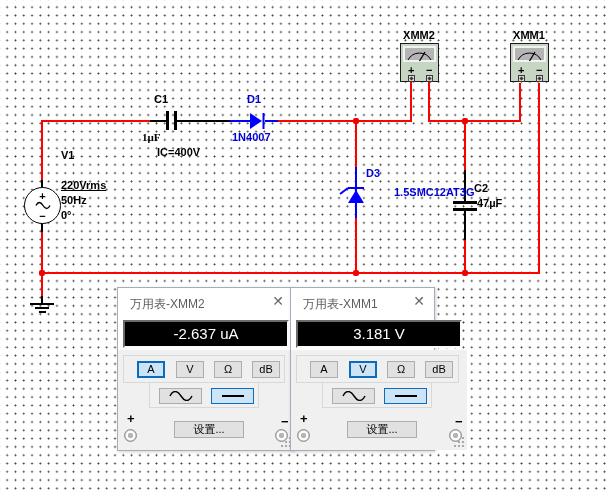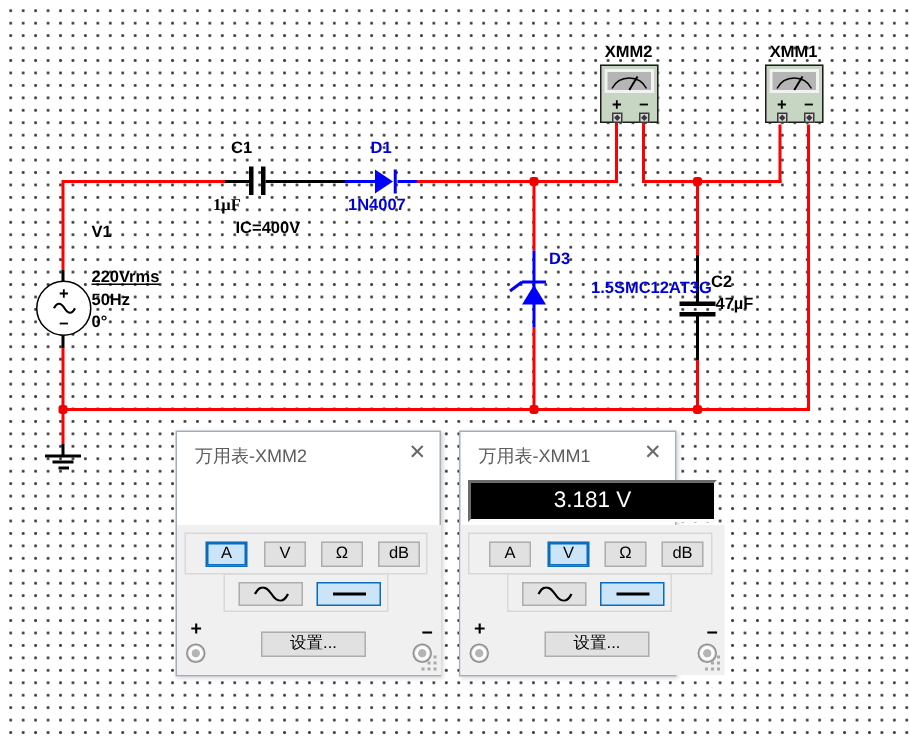--- a/index.html
+++ b/index.html
@@ -181,20 +181,23 @@
     </div>
     <span class="pm pmp">+</span>
     <span class="pm pmm">−</span>
     <div class="pin pinp"></div>
     <div class="pin pinm"></div>
   </div>
 
   <div class="dlg" style="left:117px; width:177px;">
     <div class="dlg-title">万用表-XMM2</div>
     <div class="dlg-close">✕</div>
+    <div class="disp">
+      <span>-2.637 uA</span>
+    </div>
     <div class="body">
       <div class="frame f1"></div>
       <div class="frame f2"></div>
       <div class="mbtn sel" style="left:19px;">A</div>
       <div class="mbtn" style="left:58px;">V</div>
       <div class="mbtn" style="left:96px;">Ω</div>
       <div class="mbtn" style="left:134px;">dB</div>
       <div class="wbtn" style="left:41px;">
         <svg width="26" height="10">
           <path d="M2,5 C5,-1 9,-1 13,5 C17,11 21,11 24,5" stroke="#000" stroke-width="1.5" fill="none"></path>
@@ -212,21 +215,21 @@
         <rect x="9" y="1" width="2" height="2" fill="#a9a9a9"></rect>
           <rect x="5" y="5" width="2" height="2" fill="#a9a9a9"></rect>
         <rect x="9" y="5" width="2" height="2" fill="#a9a9a9"></rect>
           <rect x="1" y="9" width="2" height="2" fill="#a9a9a9"></rect>
         <rect x="5" y="9" width="2" height="2" fill="#a9a9a9"></rect>
           <rect x="9" y="9" width="2" height="2" fill="#a9a9a9"></rect>
       </svg>
     </div>
   </div>
 
-  <div class="dlg" style="left:306px; width:145px;text-decoration:underline;">
+  <div class="dlg" style="left:290px; width:145px;text-decoration:underline;">
     <div class="dlg-title">万用表-XMM1</div>
     <div class="dlg-close">✕</div>
     <div class="disp">
       <span>3.181 V</span>
     </div>
     <div class="body">
       <div class="frame f1" style="width:163px;"></div>
       <div class="frame f2"></div>
       <div class="mbtn" style="left:19px;">A</div>
       <div class="mbtn sel" style="left:58px;">V</div>

